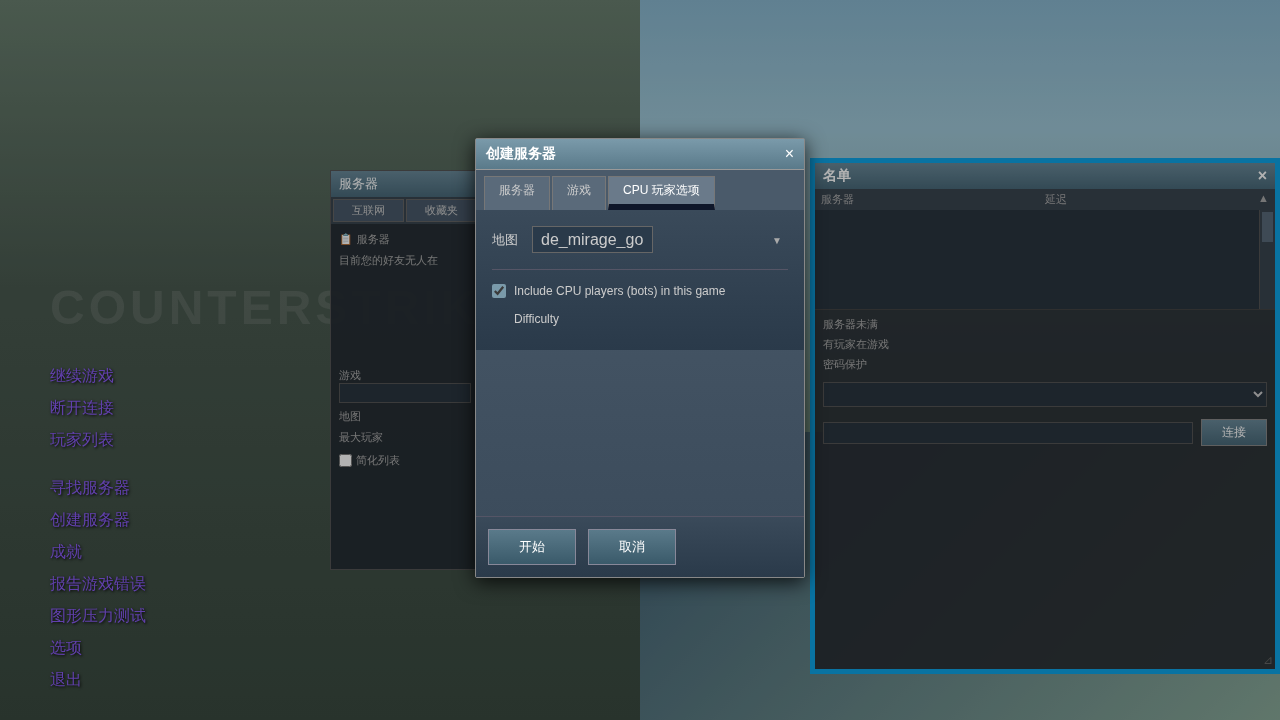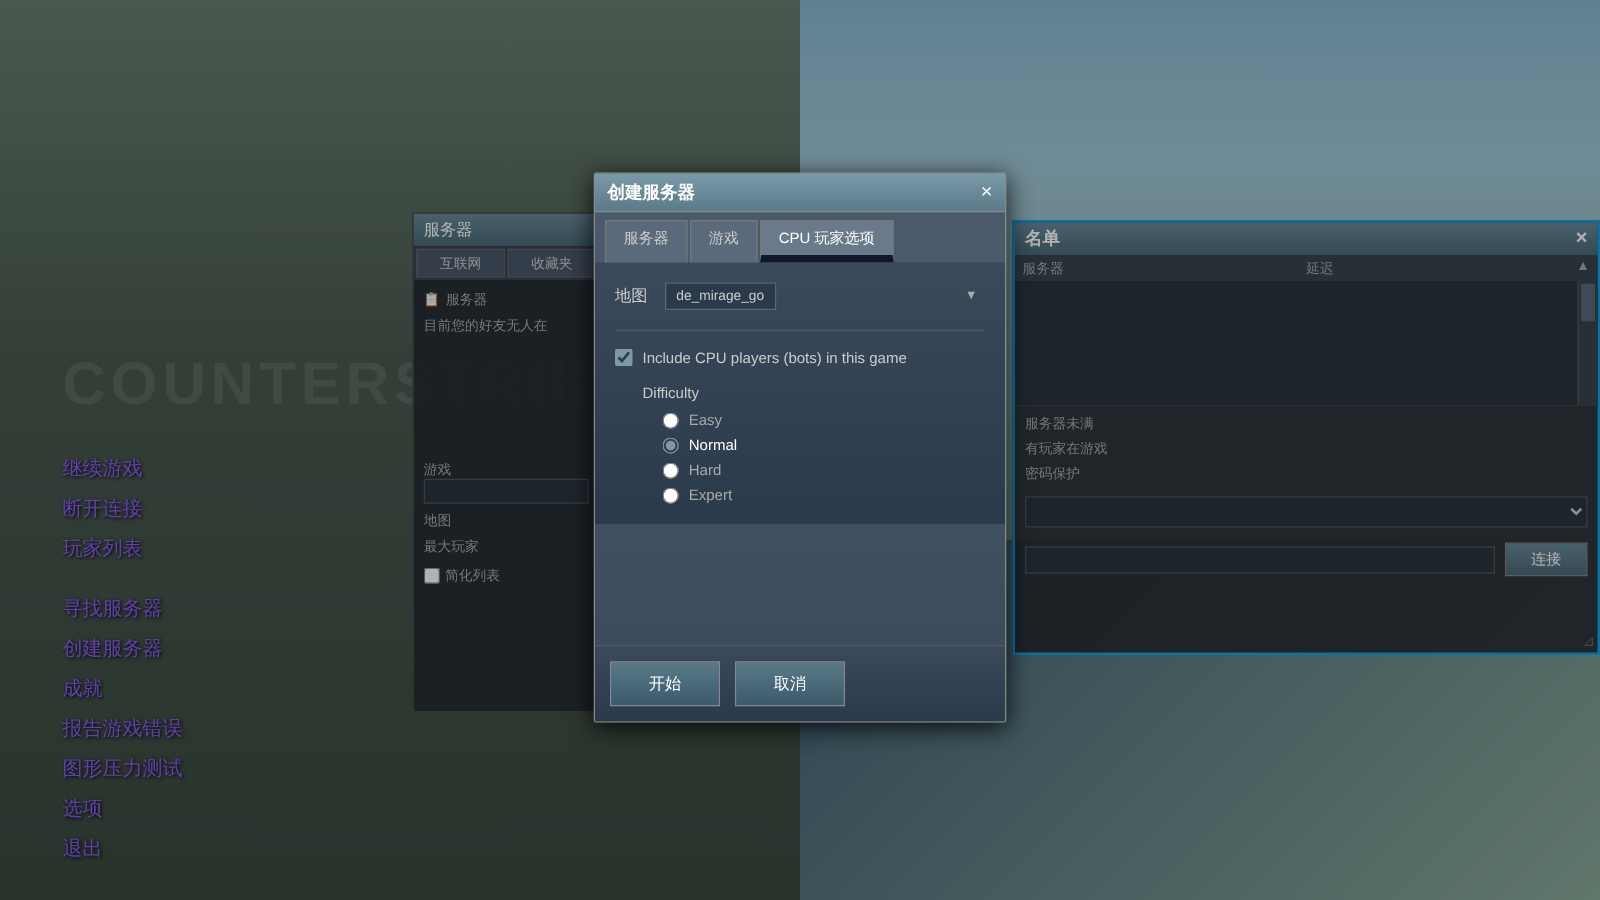--- a/index.html
+++ b/index.html
@@ -59,25 +59,25 @@
       font-size: 48px;
       font-weight: bold;
       color: rgba(200,200,200,0.15);
       letter-spacing: 4px;
       text-transform: uppercase;
     }
 
     
     .server-panel {
       position: absolute;
-      right: 0; top: 176px;
+      right: 0; top: 158px;
       width: 470px;
-      height: 348px;
+      height: 516px;
       background: rgba(40,45,50,0.92);
-      border: 2px solid #0ea5e9;
+      border: 5px solid #0ea5e9;
       color: #ccc;
       font-size: 13px;
     }
 
     .server-panel-header {
       background: linear-gradient(to bottom, #6a8a9a, #4a6a7a);
       padding: 4px 8px;
       font-size: 14px;
       font-weight: bold;
       color: #fff;
@@ -217,21 +217,21 @@
       font-size: 13px;
       min-width: 30px;
     }
 
     .map-select {
       flex: 1;
       background: #2a3a4a;
       border: 1px solid #666;
       color: #ccc;
       padding: 4px 8px;
-      font-size: 11px;
+      font-size: 16px;
       appearance: none;
       cursor: pointer;
     }
 
     .map-select-wrapper {
       flex: 1;
       position: relative;
     }
 
     .map-select-wrapper::after {
@@ -534,38 +534,20 @@
     <div class="divider-line"></div>
 
     <div class="checkbox-row">
       <input class="checkbox-input" type="checkbox" checked="" style="">
       <span class="checkbox-label">Include CPU players (bots) in this game</span>
     </div>
 
 
     <div class="difficulty-section">
       <div class="difficulty-label">Difficulty</div>
-      <div class="radio-group">
-        <div class="radio-row">
-          <input class="radio-input" type="radio" name="difficulty" style="">
-          <span class="radio-label">Easy</span>
-        </div>
-        <div class="radio-row">
-          <input class="radio-input" type="radio" name="difficulty" checked="" style="">
-          <span class="radio-label selected">Normal</span>
-        </div>
-        <div class="radio-row">
-          <input class="radio-input" type="radio" name="difficulty" style="">
-          <span class="radio-label">Hard</span>
-        </div>
-        <div class="radio-row">
-          <input class="radio-input" type="radio" name="difficulty" style="">
-          <span class="radio-label">Expert</span>
-        </div>
-      </div>
     </div>
   </div>
 
   <div class="dialog-buttons">
     <button class="dialog-btn">开始</button>
     <button class="dialog-btn">取消</button>
   </div>
 </div>
 
 </body></html>

